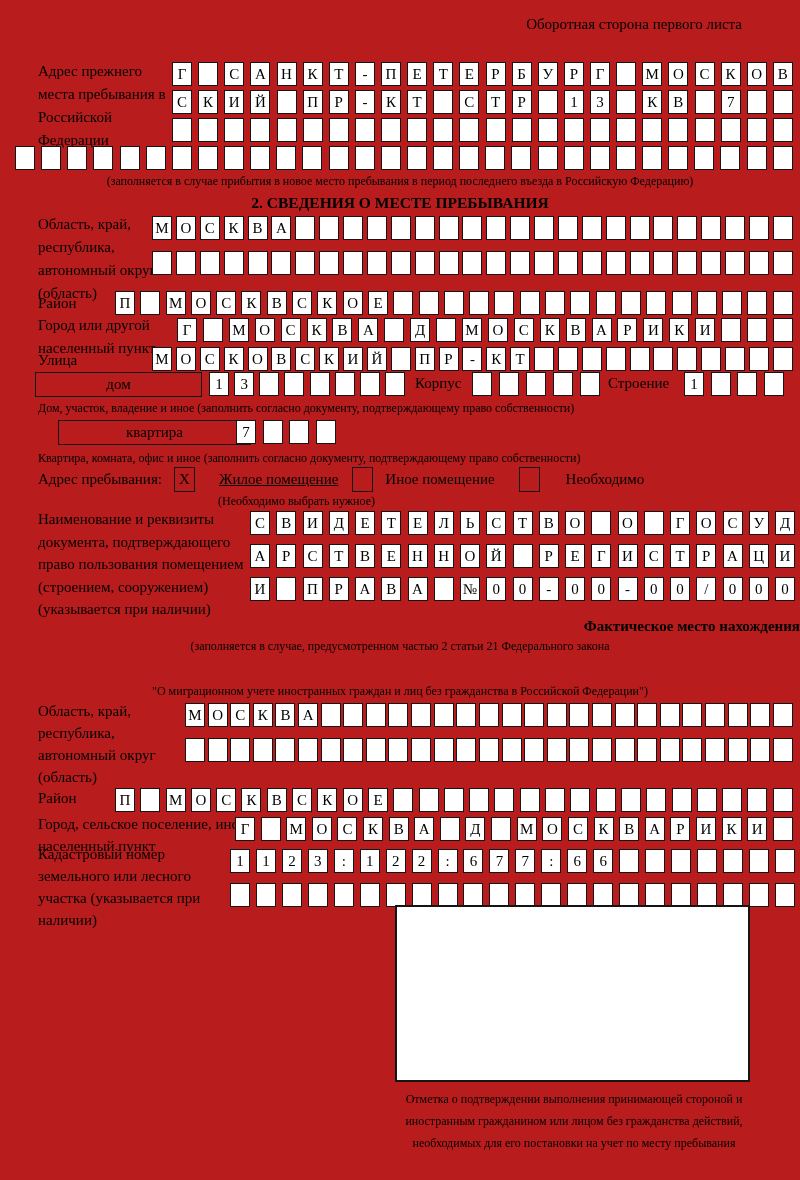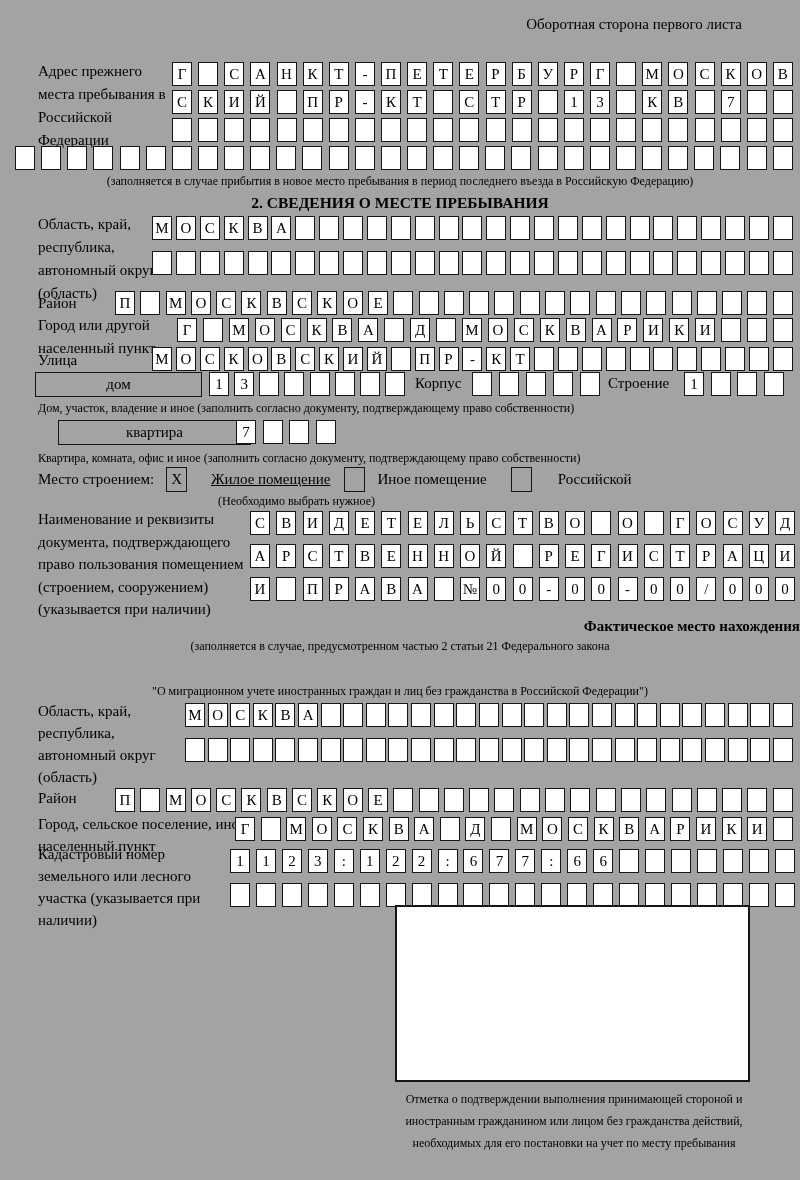--- a/index.html
+++ b/index.html
@@ -1,16 +1,16 @@
 <!DOCTYPE html>
 <html><head>
 <meta charset="utf-8">
 <style>
   html,body{margin:0;padding:0;background:#fff;}
-  .page{position:relative;width:800px;height:1180px;background:#a3a3a3;color:#000;
+  .page{position:relative;width:800px;height:1180px;background:#b91c1c;color:#000;
         font-family:"Liberation Serif","DejaVu Serif",serif;font-size:15px;overflow:hidden;}
   .abs{position:absolute;}
   .lbl{line-height:23px;}
   .cells{position:absolute;display:flex;justify-content:space-between;}
   .cell{box-sizing:border-box;width:20px;height:24px;border:1.6px solid #151515;
         display:flex;align-items:center;justify-content:center;font-size:15px;background:#fff;}
   .typebox{box-sizing:border-box;border:1.6px solid #151515;height:25px;display:flex;
         align-items:center;justify-content:center;font-size:15px;}
   .checkbox{box-sizing:border-box;width:21px;height:25px;border:1.6px solid #151515;
         display:flex;align-items:center;justify-content:center;font-size:15px;}
@@ -327,33 +327,33 @@
   </div>
   <div class="cells" style="left:236px;top:420px;width:100px;">
       <div class="cell">7</div>
       <div class="cell"></div>
       <div class="cell"></div>
       <div class="cell"></div>
     </div>
   <div class="abs caption" style="left:38px;top:451px;">Квартира, комната, офис и иное (заполнить согласно документу, подтверждающему право собственности)</div>
 
   <div class="inline-row" style="left:38px;top:467px;">
-    <span>Место строением:</span>
+    <span>Адрес пребывания:</span>
     <span class="checkbox" style="margin-left:12px;">
         <span>X</span>
       </span>
     <span style="margin-left:24px;text-decoration:underline;">Жилое помещение</span>
     <span class="checkbox" style="margin-left:14px;">
         <span></span>
       </span>
     <span style="margin-left:12px;">Иное помещение</span>
     <span class="checkbox" style="margin-left:24px;">
         <span></span>
       </span>
-    <span style="margin-left:26px;">Российской</span>
+    <span style="margin-left:26px;">Необходимо</span>
   </div>
   <div class="abs caption" style="left:218px;top:494px;">(Необходимо выбрать нужное)</div>
 
   <div class="abs" style="left:38px;top:508px;width:212px;line-height:22.5px;">Наименование и реквизиты документа, подтверждающего право пользования помещением (строением, сооружением) (указывается при наличии)</div>
   <div class="cells" style="left:250px;top:511px;width:545px;">
       <div class="cell">С</div>
       <div class="cell">В</div>
       <div class="cell">И</div>
       <div class="cell">Д</div>
       <div class="cell">Е</div>

